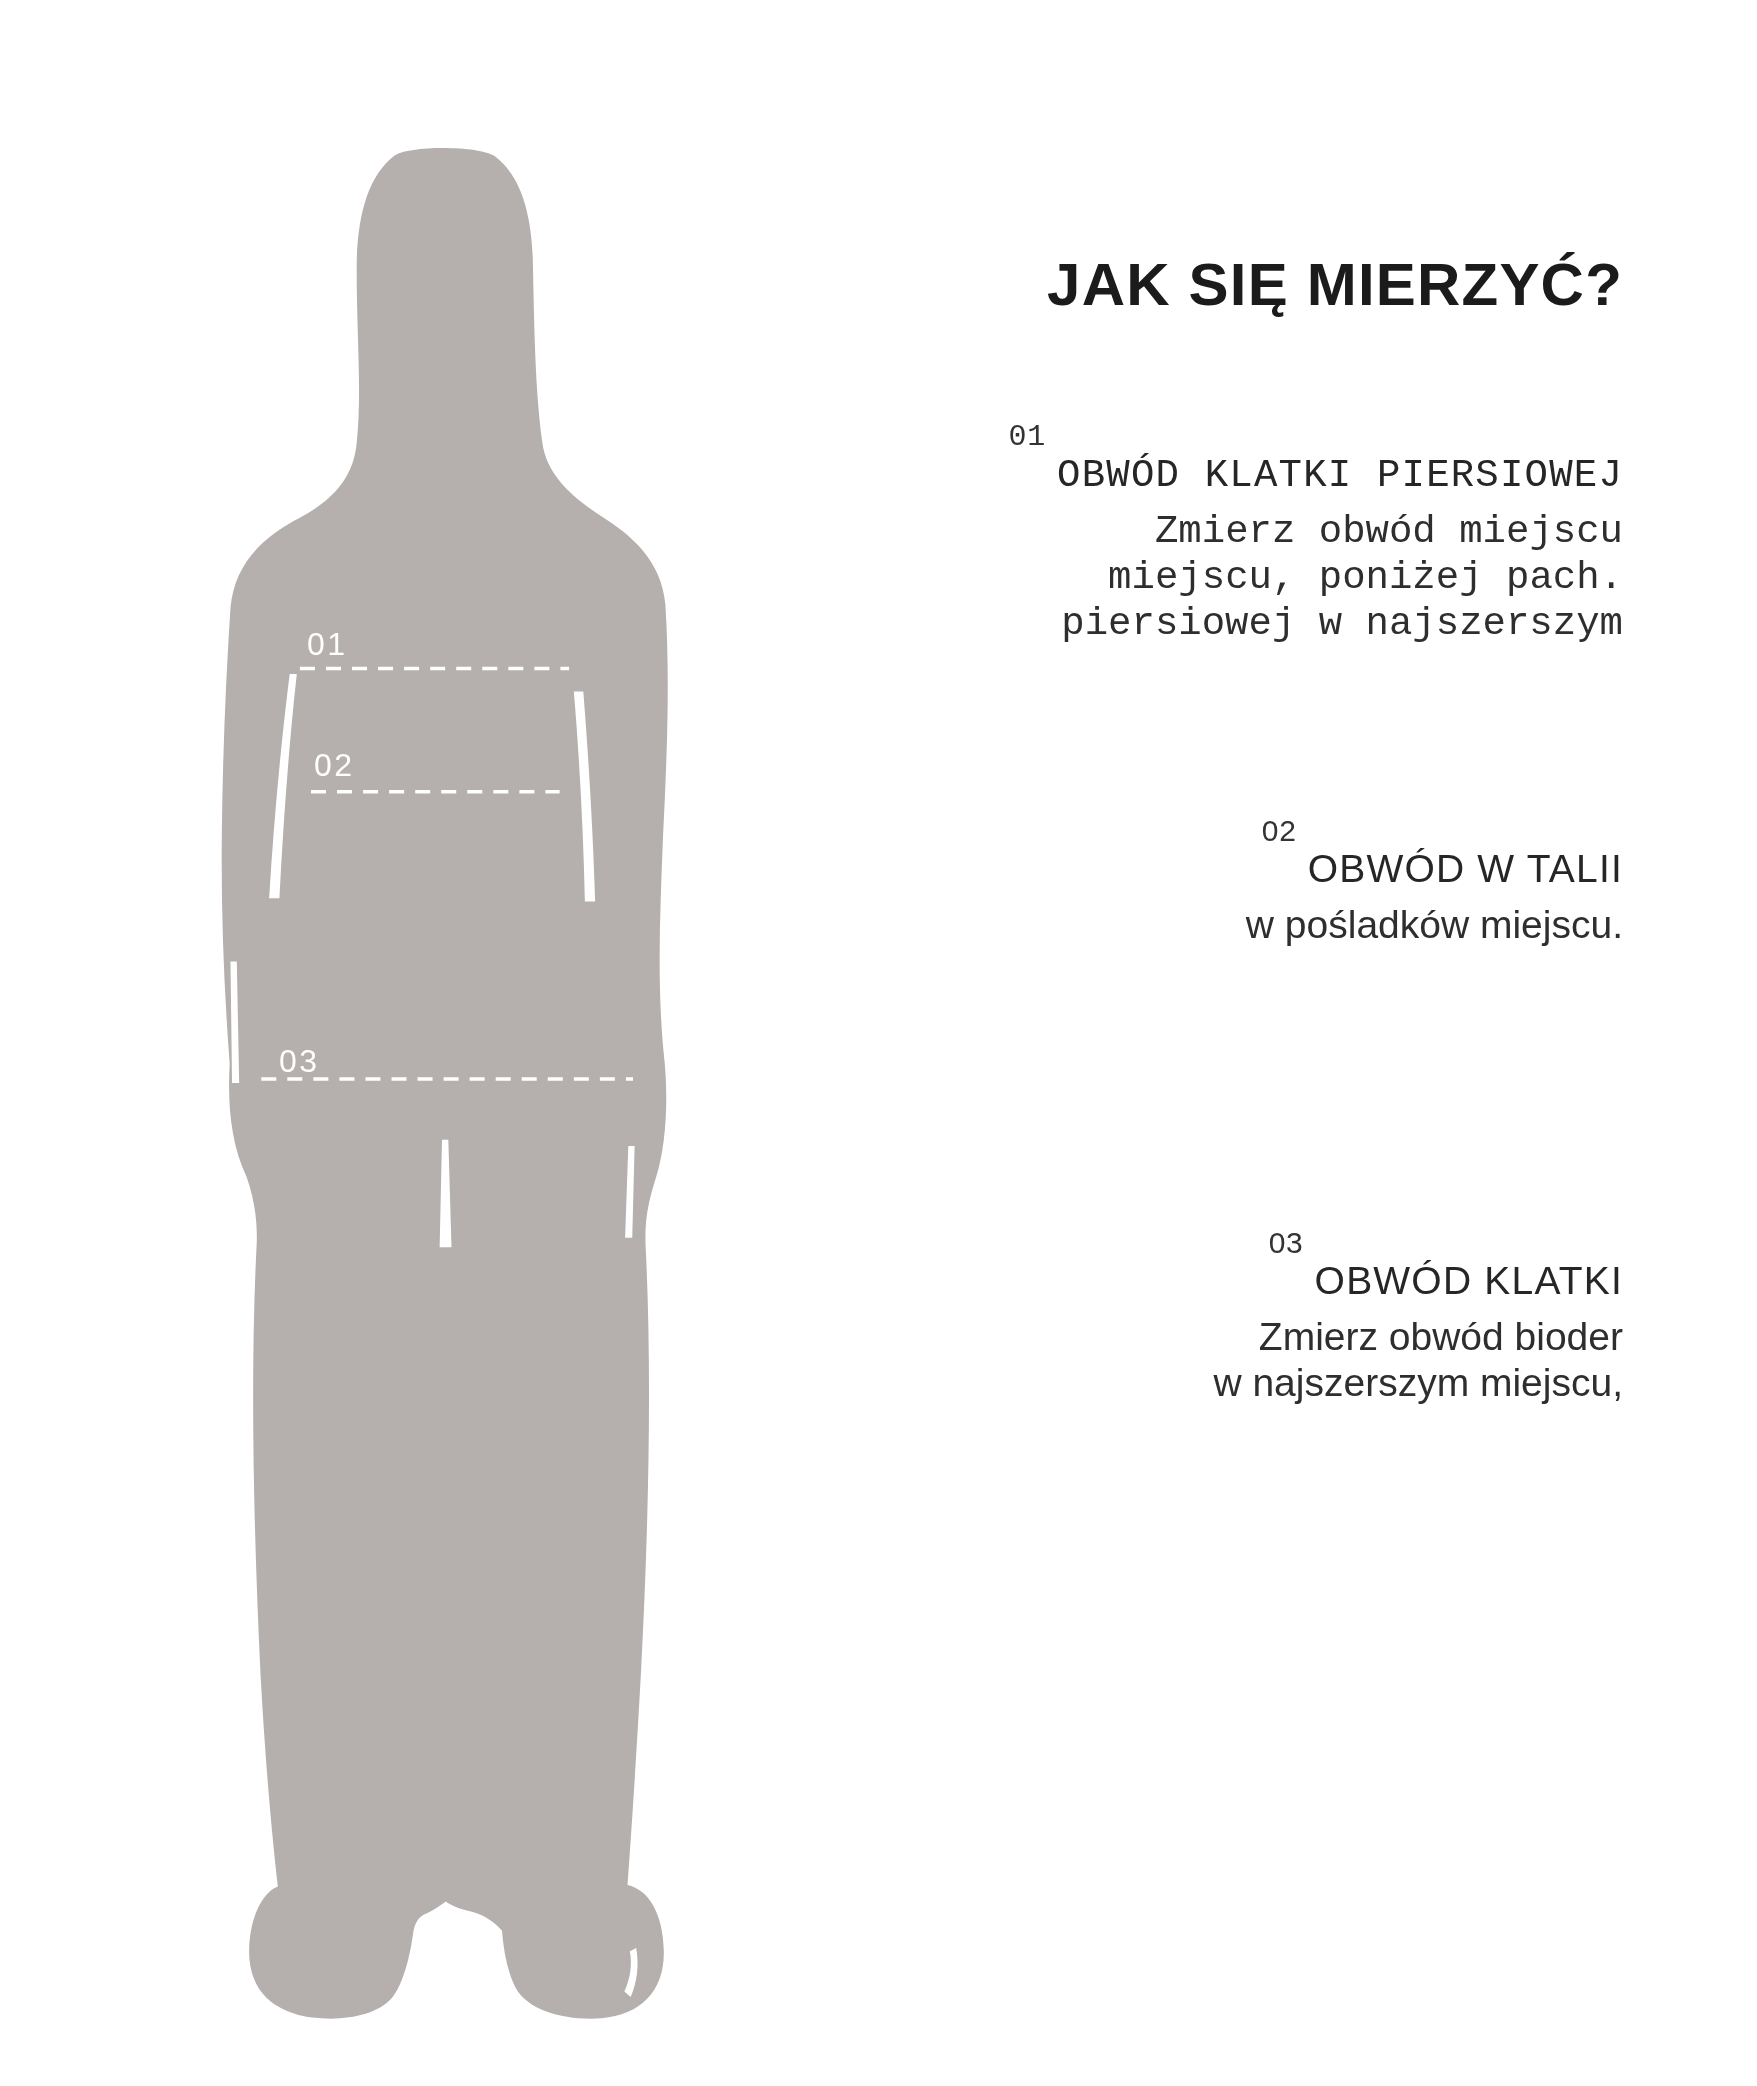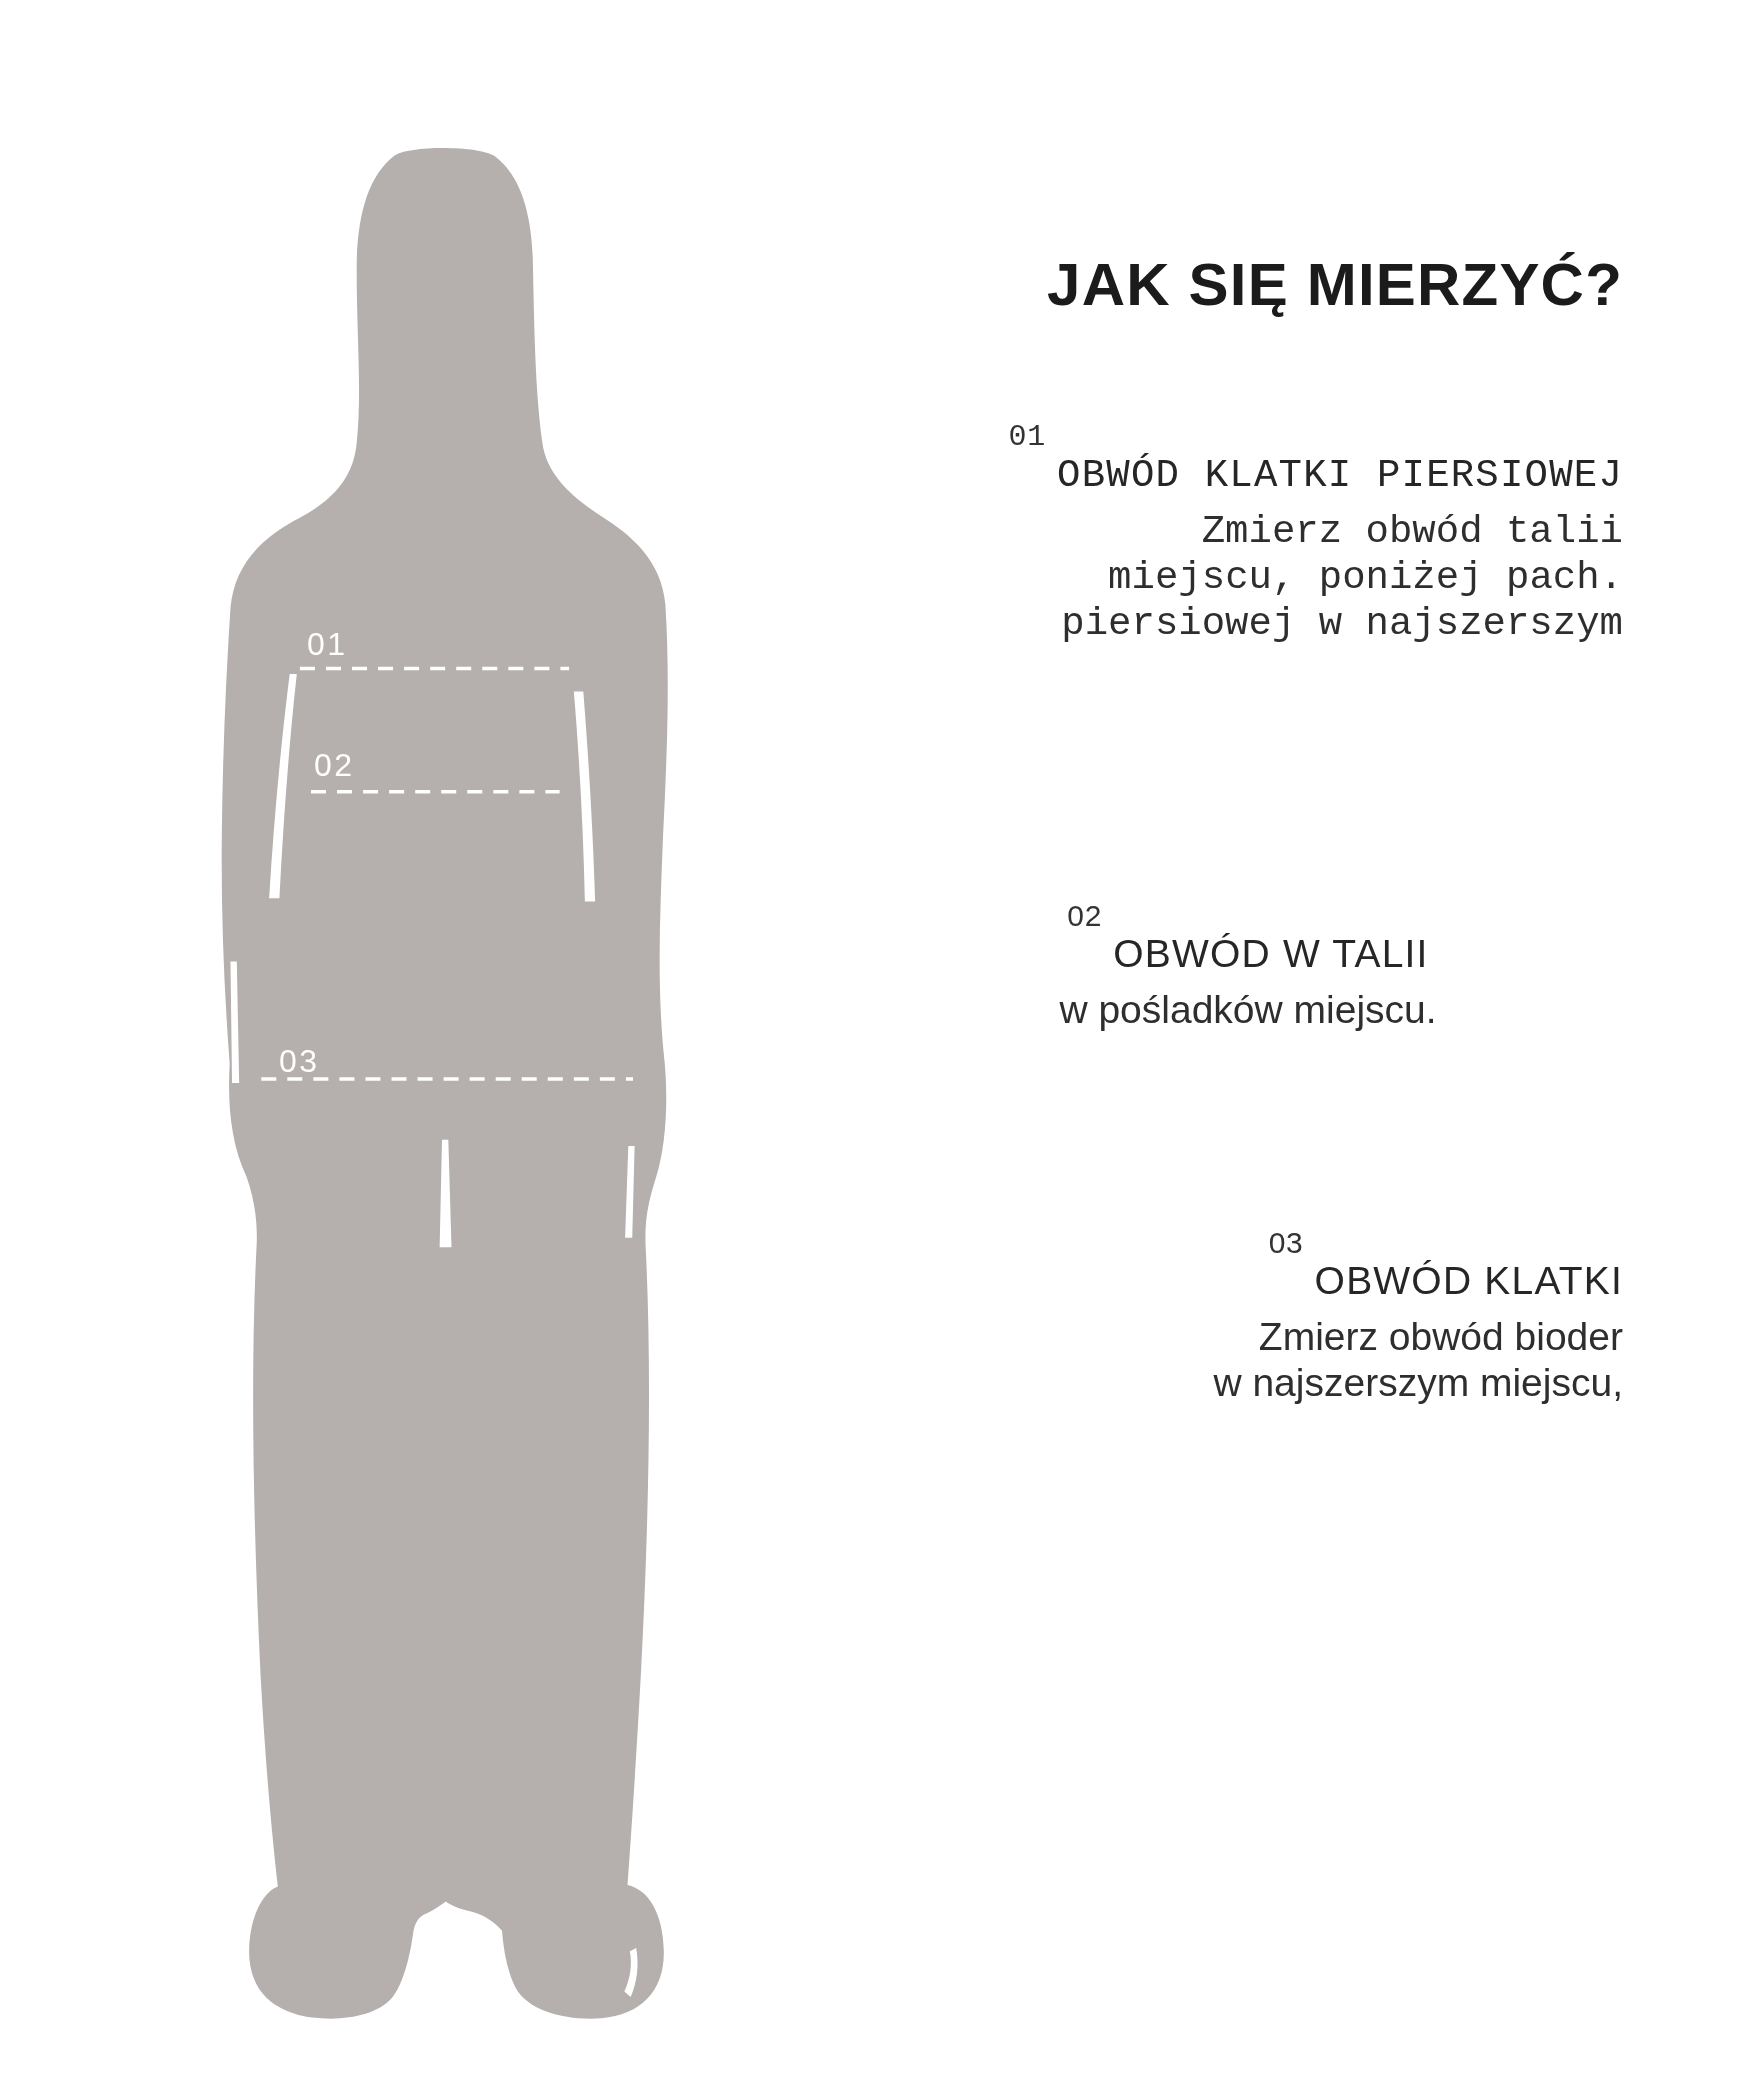--- a/index.html
+++ b/index.html
@@ -67,21 +67,21 @@
     margin-right: 11px;
   }
   .sec-body {
     font-size: 39px;
     font-weight: 400;
     line-height: 46px;
     color: #2e2e2e;
     white-space: nowrap;
   }
   #section-1 { top: 456px; font-family: Liberation Mono, monospace; }
-  #section-2 { top: 933px; text-align: center; }
+  #section-2 { top: 848px; }
   #section-3 { top: 1260px; }
   .sec-body { margin-top: 10.3px; } 
 </style>
 </head>
 <body>
 
 <div id="canvas">
 
   <svg id="figure-svg" viewBox="0 0 2226 2644" xmlns="http://www.w3.org/2000/svg" aria-hidden="true">
     <path d="M 500 197
@@ -137,21 +137,21 @@
 
   <div class="right-col">
 
     <h1 class="page-title">JAK SIĘ MIERZYĆ?</h1>
 
     <div class="section" id="section-1">
       <div class="sec-title-line">
         <span class="sec-num">01</span><span>OBWÓD KLATKI PIERSIOWEJ</span>
       </div>
       <div class="sec-body">
-        <div>Zmierz obwód talii</div>
+        <div>Zmierz obwód miejscu</div>
         <div>miejscu, poniżej pach.</div>
         <div>piersiowej w najszerszym</div>
       </div>
     </div>
 
     <div class="section" id="section-2">
       <div class="sec-title-line">
         <span class="sec-num">02</span><span>OBWÓD W TALII</span>
       </div>
       <div class="sec-body">

